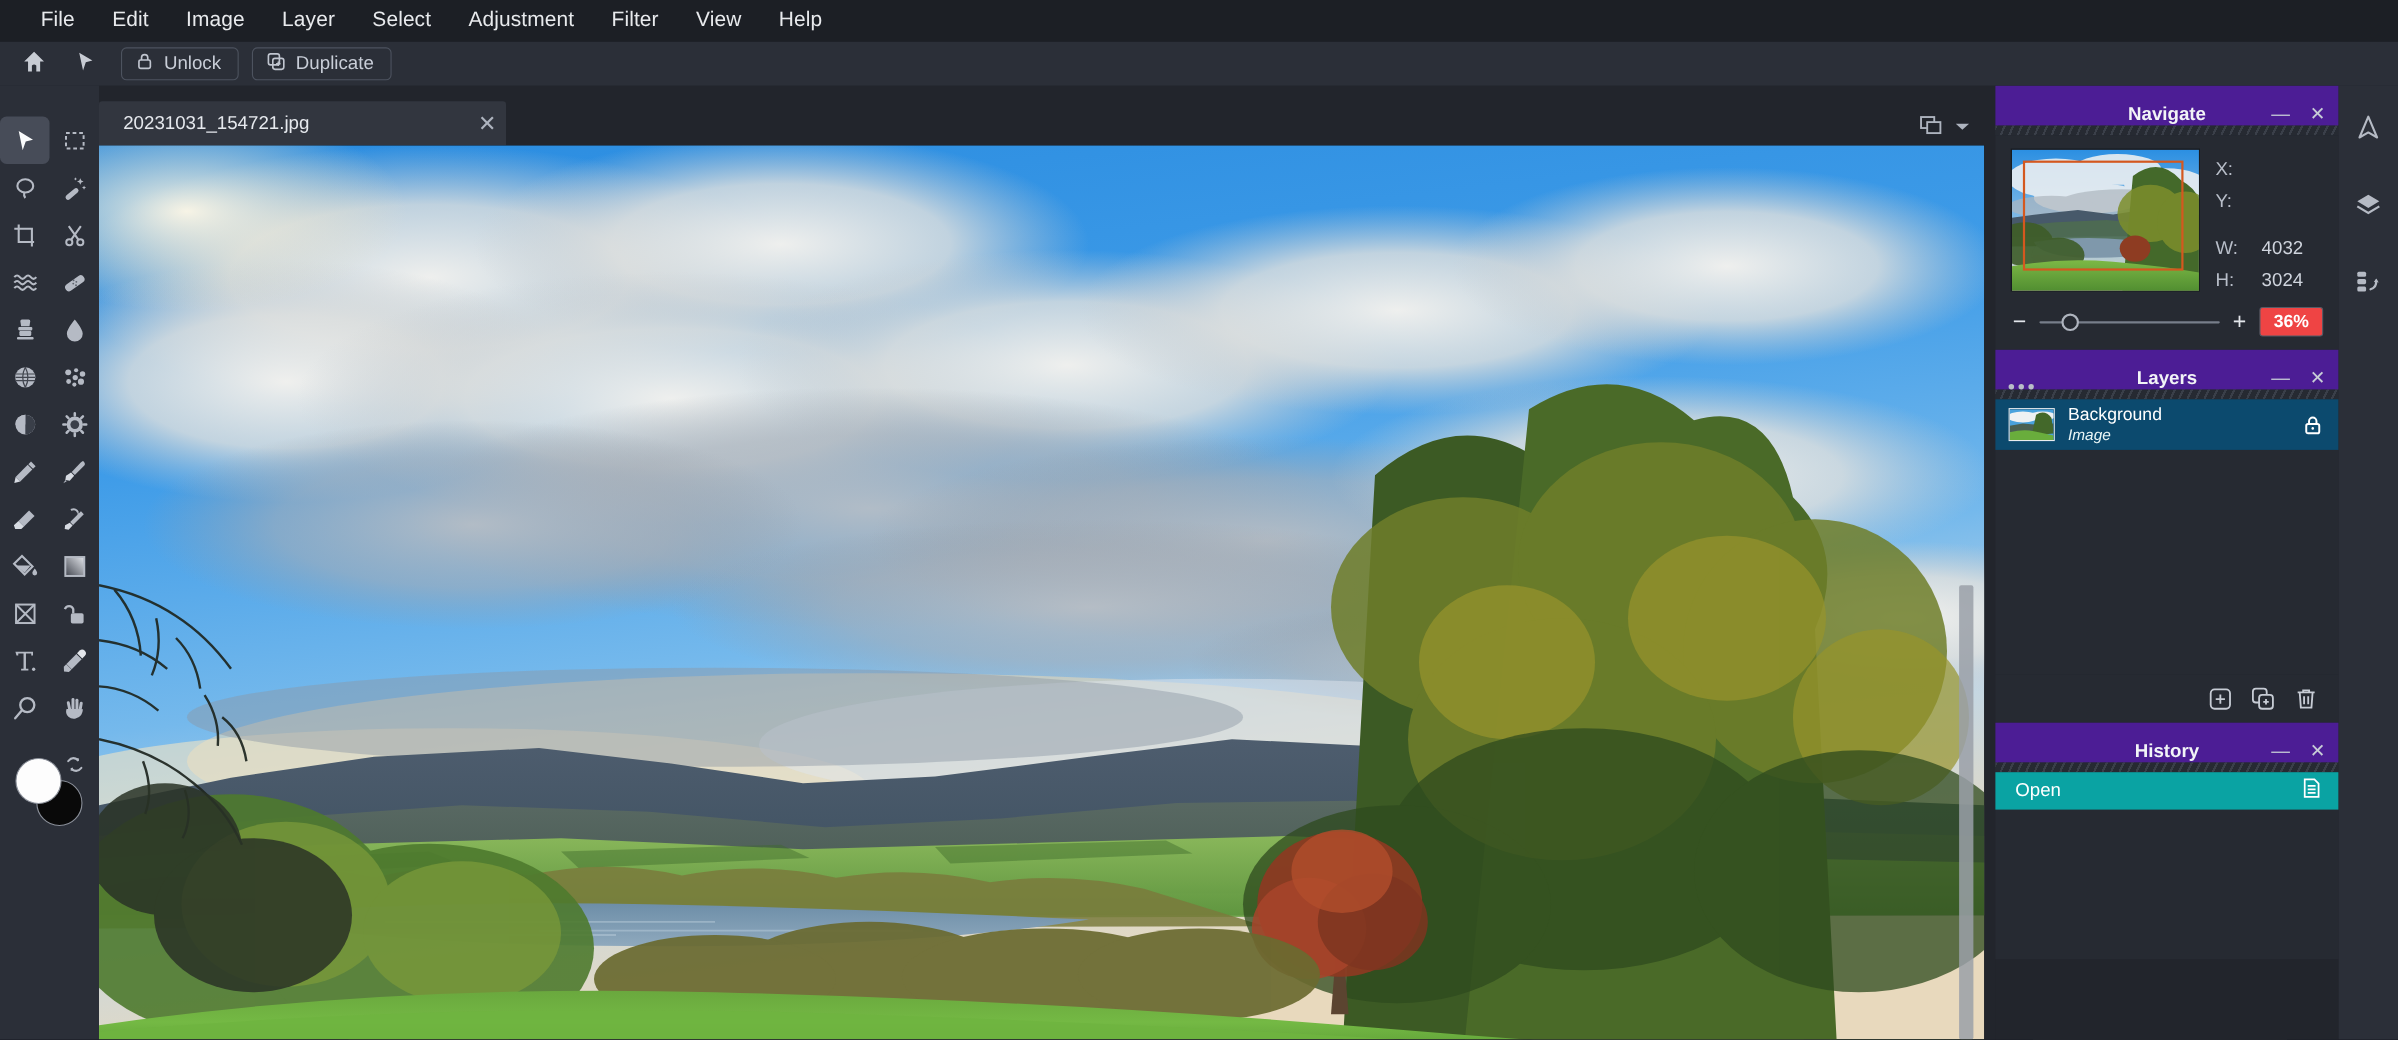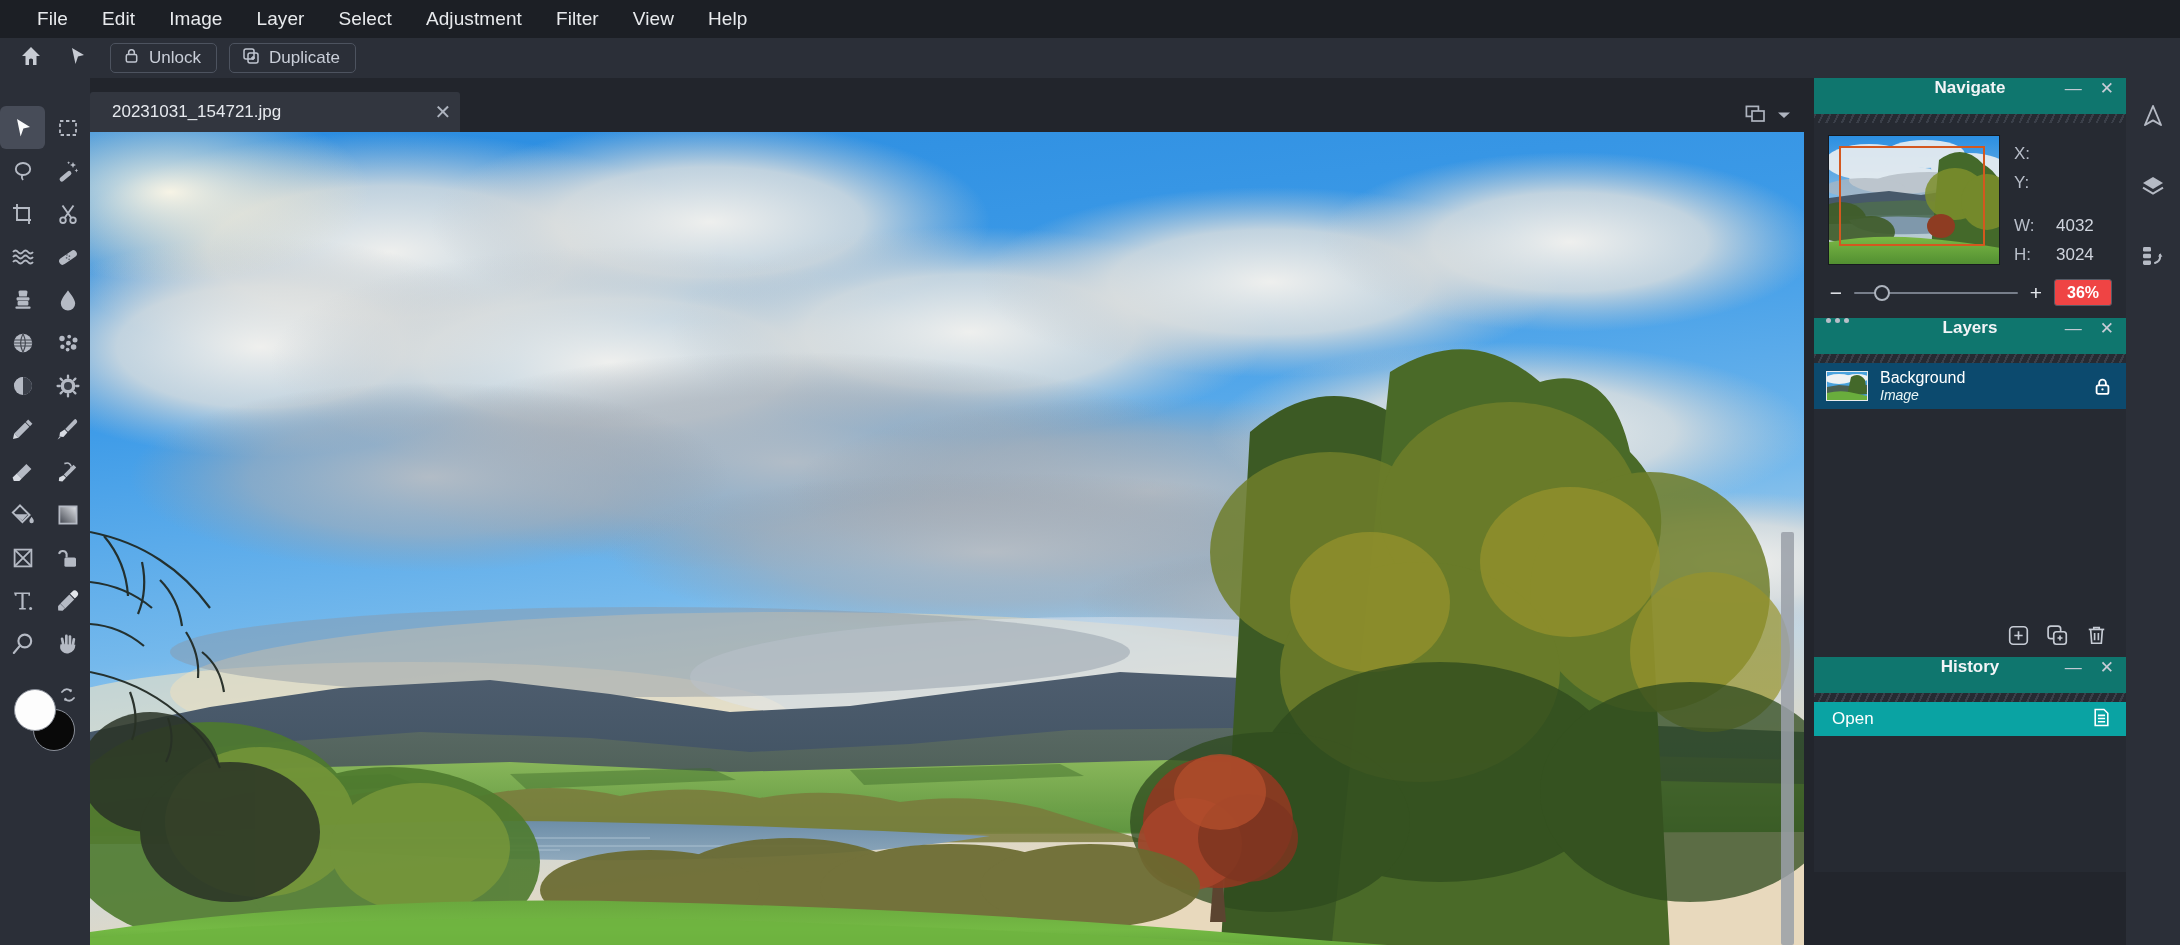--- a/index.html
+++ b/index.html
@@ -95,22 +95,22 @@
   .vscroll {
     position: absolute; right: 10px; top: 400px; width: 13px; height: 413px;
     background: #9aa0a8; border-radius: 2px; cursor: pointer; opacity: .85;
   }
 
   
   .rightdock {
     position: absolute; left: 1814px; top: 78px; width: 312px; height: 867px; background: #22252c;
   }
   .panel-header {
-    position: relative; height: 36px; background: #0f766e;
-    display: flex; align-items: flex-start; justify-content: center;
+    position: relative; height: 36px; background: #4c1d95;
+    display: flex; align-items: flex-end; justify-content: center;
   }
   .panel-title { color: #f2f4f7; font-size: 17px; font-weight: bold; }
   .panel-hdr-left { position: absolute; left: 12px; display: flex; gap: 4px; cursor: pointer; }
   .dot { width: 5px; height: 5px; border-radius: 50%; background: #b9bec8; }
   .panel-hdr-right {
     position: absolute; right: 8px; display: flex; align-items: center; gap: 10px;
   }
   .hdr-btn { color: #c7ccd6; font-size: 17px; cursor: pointer; line-height: 1; padding: 2px 4px; }
   .grip { height: 9px; background: #262a32;
     background-image: repeating-linear-gradient(115deg,#3a3f49 0 2px,#262a32 2px 7px); }

